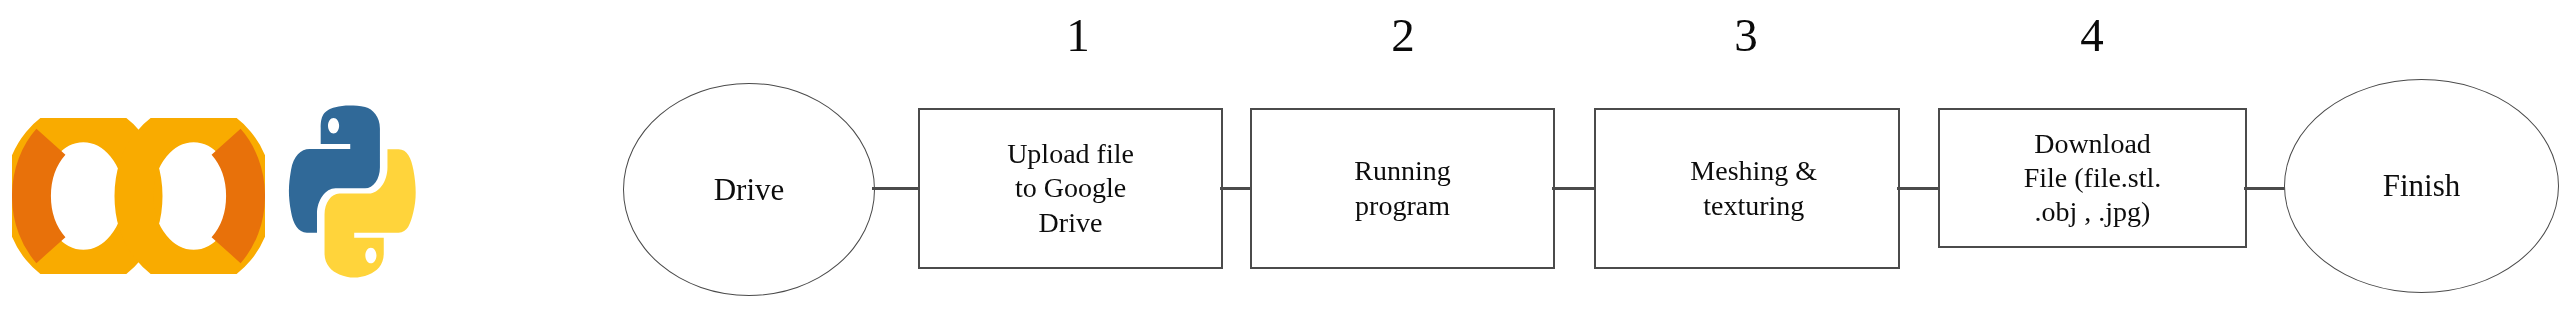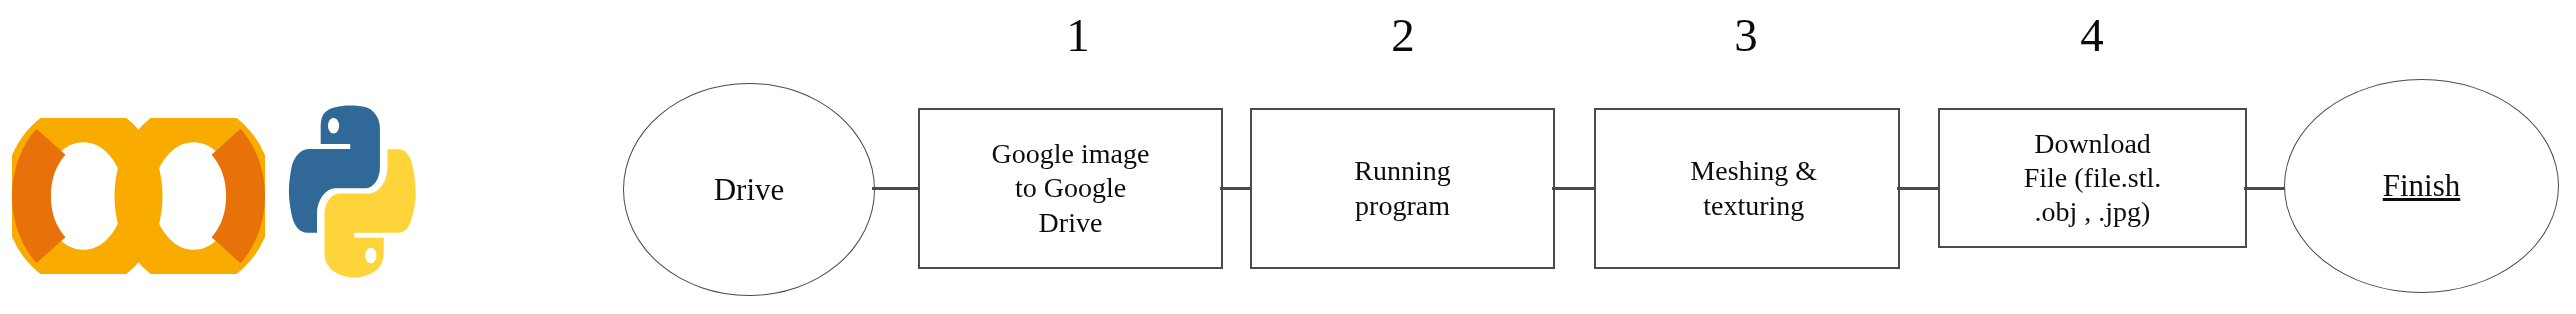--- a/index.html
+++ b/index.html
@@ -169,21 +169,21 @@
     <div class="step-number" style="left:1681px; top:11.7px; width:130px;">3</div>
     <div class="step-number" style="left:2027px; top:11.7px; width:130px;">4</div>
 
     <div class="node ellipse" style="left:623px; top:83px; width:252px; height:213px;">
       <span class="label">Drive</span>
     </div>
 
     <div class="connector" style="left:872px; top:187px; width:49px;"></div>
 
     <div class="node process" style="left:918px; top:108px; width:305px; height:161px;">
-      <span class="label">Google image
+      <span class="label">Upload file
 to Google
 Drive</span>
     </div>
 
     <div class="connector" style="left:1220px; top:187px; width:32px;"></div>
 
     <div class="node process" style="left:1250px; top:108px; width:305px; height:161px;text-align:center;">
       <span class="label">Running
 program</span>
     </div>
@@ -198,19 +198,19 @@
     <div class="connector" style="left:1897px; top:187px; width:44px;"></div>
 
     <div class="node process" style="left:1938px; top:108px; width:309px; height:140px;">
       <span class="label">Download
 File (file.stl.
 .obj  , .jpg)</span>
     </div>
 
     <div class="connector" style="left:2244px; top:187px; width:44px;"></div>
 
-    <div class="node ellipse" style="left:2284px; top:79px; width:275px; height:214px;text-decoration:underline;">
+    <div class="node ellipse" style="left:2284px; top:79px; width:275px; height:214px;">
       <span class="label">Finish</span>
     </div>
 
   </div>
 </div>
 
 
 </body></html>

